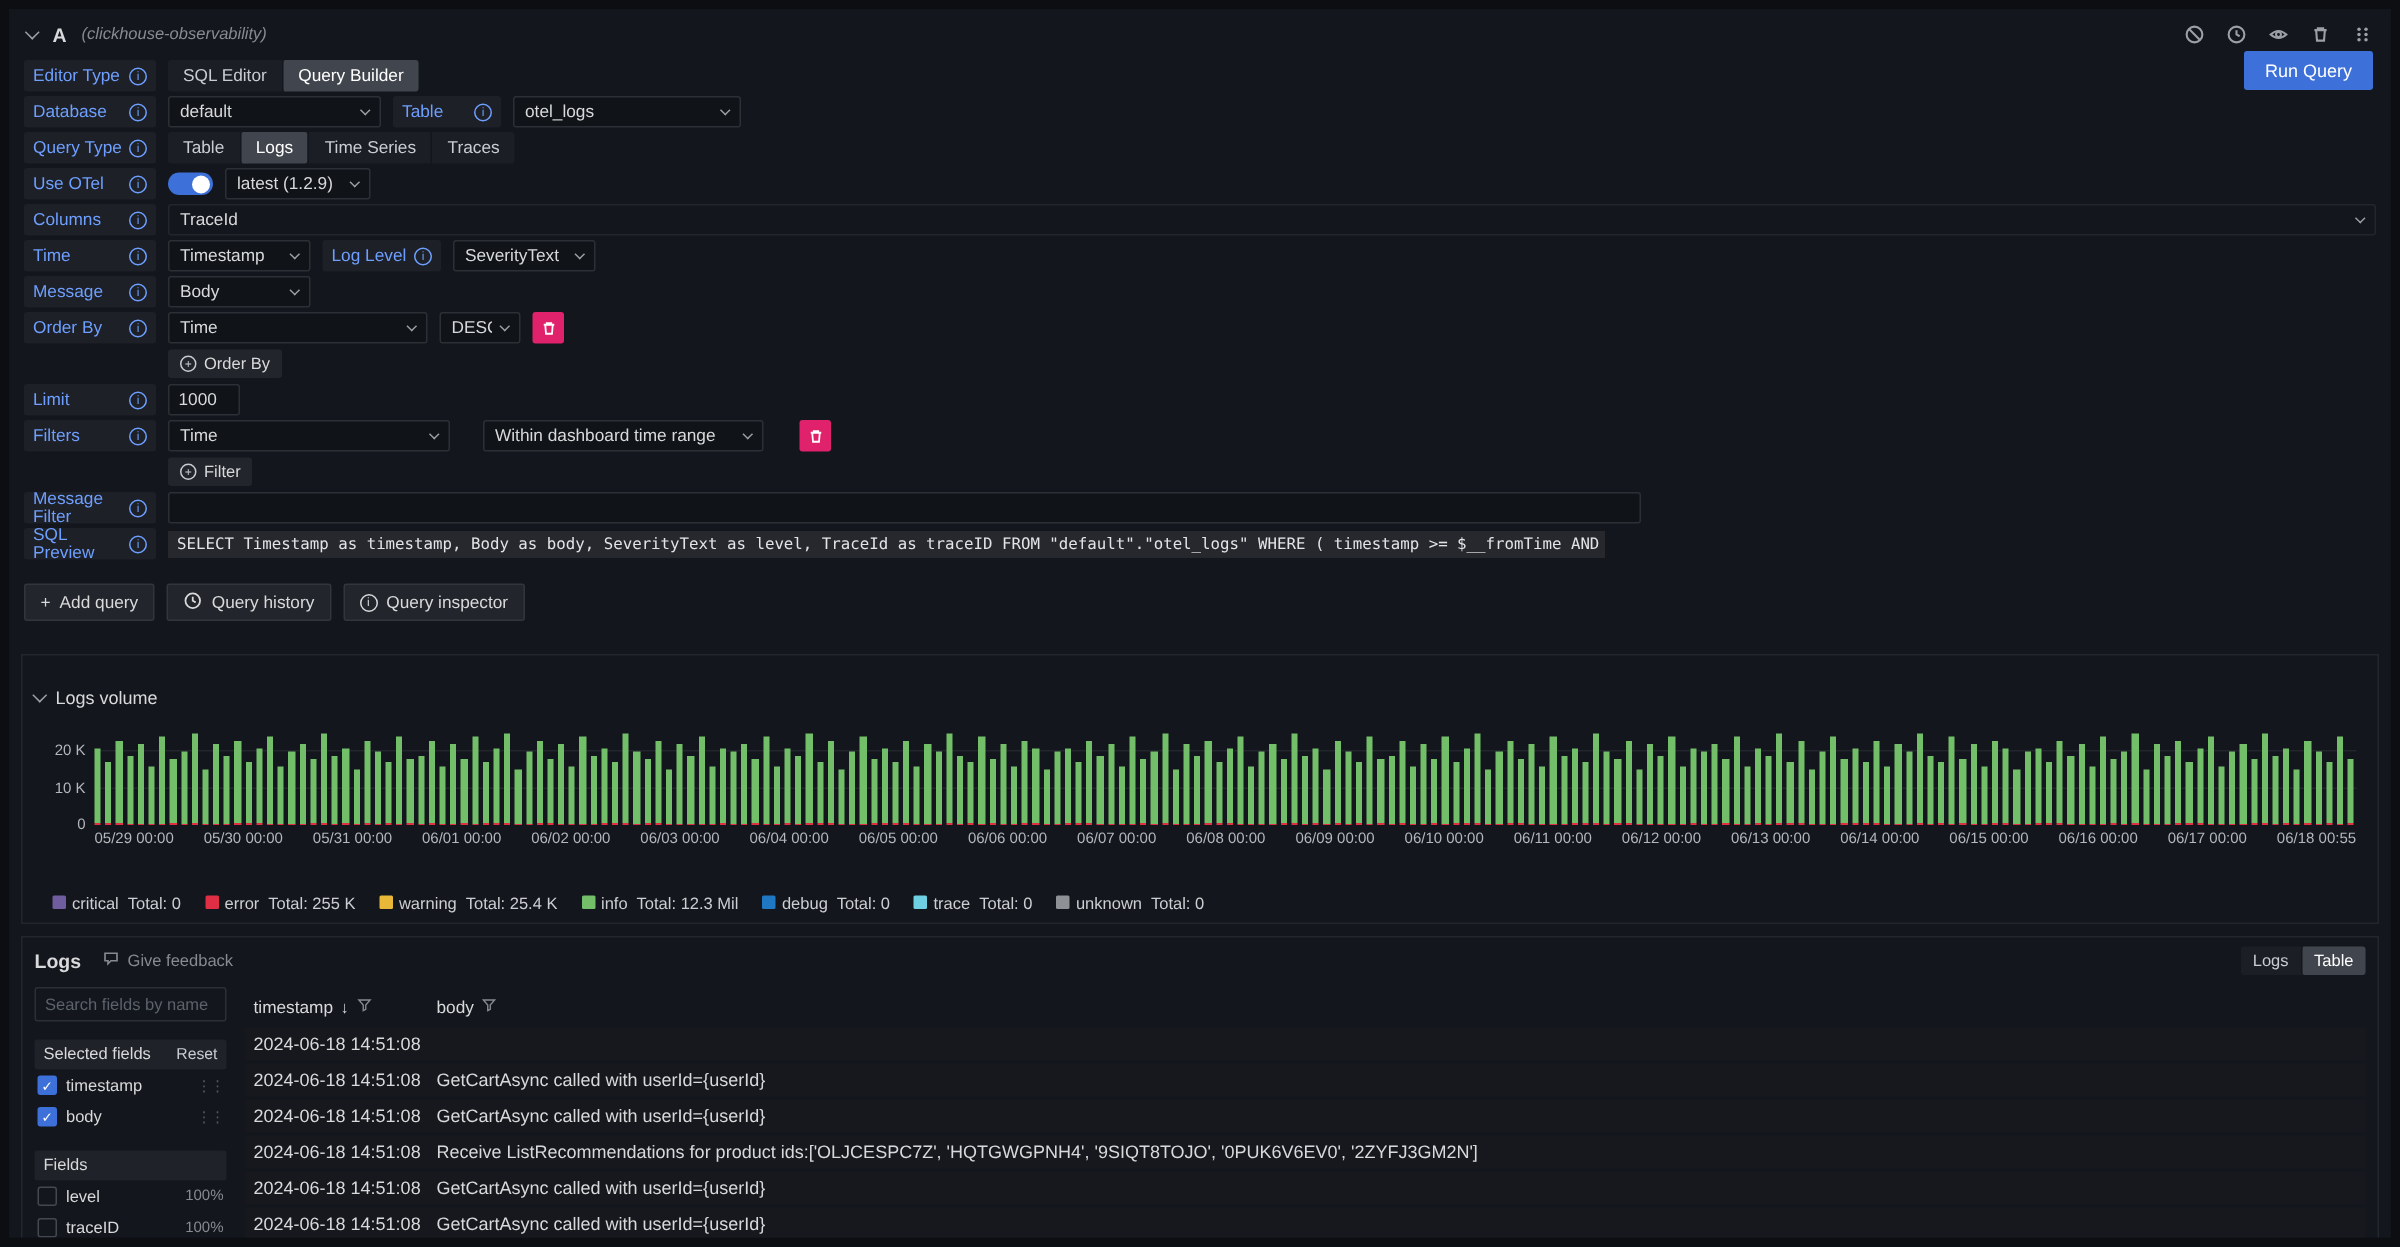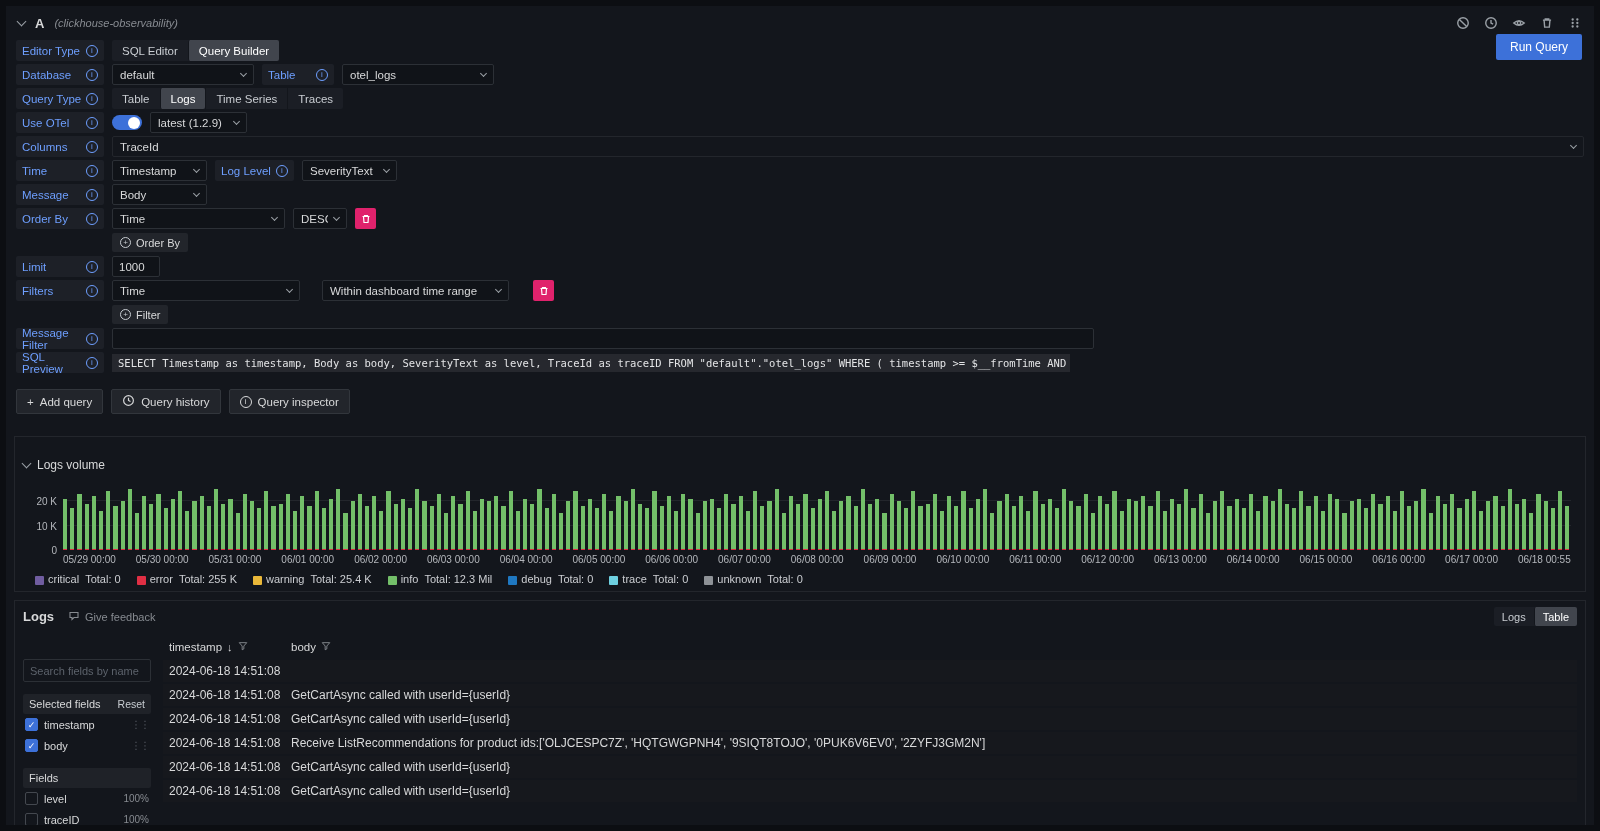--- a/index.html
+++ b/index.html
@@ -60,35 +60,35 @@
   .lv-chart { display:flex; margin-top:12px; }
   .y-axis { width:40px; position:relative; height:66px; }
   .ytick { position:absolute; right:6px; transform:translateY(50%); font-size:10px; color:#b4b7bc; }
   .plot { flex:1; position:relative; height:66px; margin-right:6px; }
   .gridline { position:absolute; left:0; right:0; height:1px; background:#23262c; z-index:0; }
   .bars { position:absolute; inset:0; display:flex; align-items:flex-end; gap:3px; z-index:1; }
   .bar { flex:1; background:linear-gradient(to top, #e02f44 0, #e02f44 1px, #73bf69 1px); }
   .x-axis { margin:4px 6px 0 40px; display:flex; justify-content:space-between;
     font-size:10px; color:#b4b7bc; white-space:nowrap; }
   .legend { display:flex; gap:16px; margin:8px 0 2px 12px; font-size:11px; color:#ccced2; align-items:center; }
-  .legend-item { display:flex; align-items:flex-end; gap:4px; }
+  .legend-item { display:flex; align-items:flex-start; gap:4px;margin-top:24px; }
   .legend-swatch { width:9px; height:9px; border-radius:1px; display:inline-block; }
   .legend-total { margin-left:2px; }
 
   
   .logs-panel { border:1px solid #23262c; margin:8px 8px 0; padding:6px 8px; height:262px; overflow:hidden; }
   .logs-header { display:flex; align-items:center; gap:14px; }
   .logs-title { font-size:13px; font-weight:bold; color:#d8d9da; }
   .feedback { display:flex; align-items:center; gap:5px; font-size:11px; color:#878b91; }
   .mini-seg { margin-left:auto; display:flex; background:#1b1e25; border-radius:2px; height:19px; }
   .mini-seg .seg { padding:0 8px; font-size:11px; }
   .logs-content { display:flex; gap:12px; margin-top:8px; }
   .sidebar { width:128px; min-width:128px; }
   .search-input { width:100%; height:23px; background:transparent; border:1px solid #2c3036;
-    border-radius:2px; color:#d8d9da; font-size:11px; padding:0 6px; font-family:inherit;margin-top:25px; }
+    border-radius:2px; color:#d8d9da; font-size:11px; padding:0 6px; font-family:inherit; }
   .search-input::placeholder { color:#5c626b; }
   .side-header { display:flex; align-items:center; justify-content:space-between; background:#1f2228;
     padding:4px 6px; font-size:11px; color:#d8d9da; margin-top:12px; border-radius:2px; }
   .reset-link { font-size:10.5px; color:#c7ccd1; cursor:pointer; }
   .field-item { display:flex; align-items:center; gap:6px; padding:4px 2px; font-size:11px; }
   .fname { flex:1; white-space:nowrap; overflow:hidden; }
   .cb { width:13px; height:13px; min-width:13px; border:1px solid #44484f; border-radius:2px;
     display:inline-flex; align-items:center; justify-content:center; font-size:9px; color:transparent; }
   .cb.checked { background:#3d71d9; border-color:#3d71d9; color:#fff; }
   .grip { color:#565b63; font-size:10px; letter-spacing:-1px; cursor:grab; }

